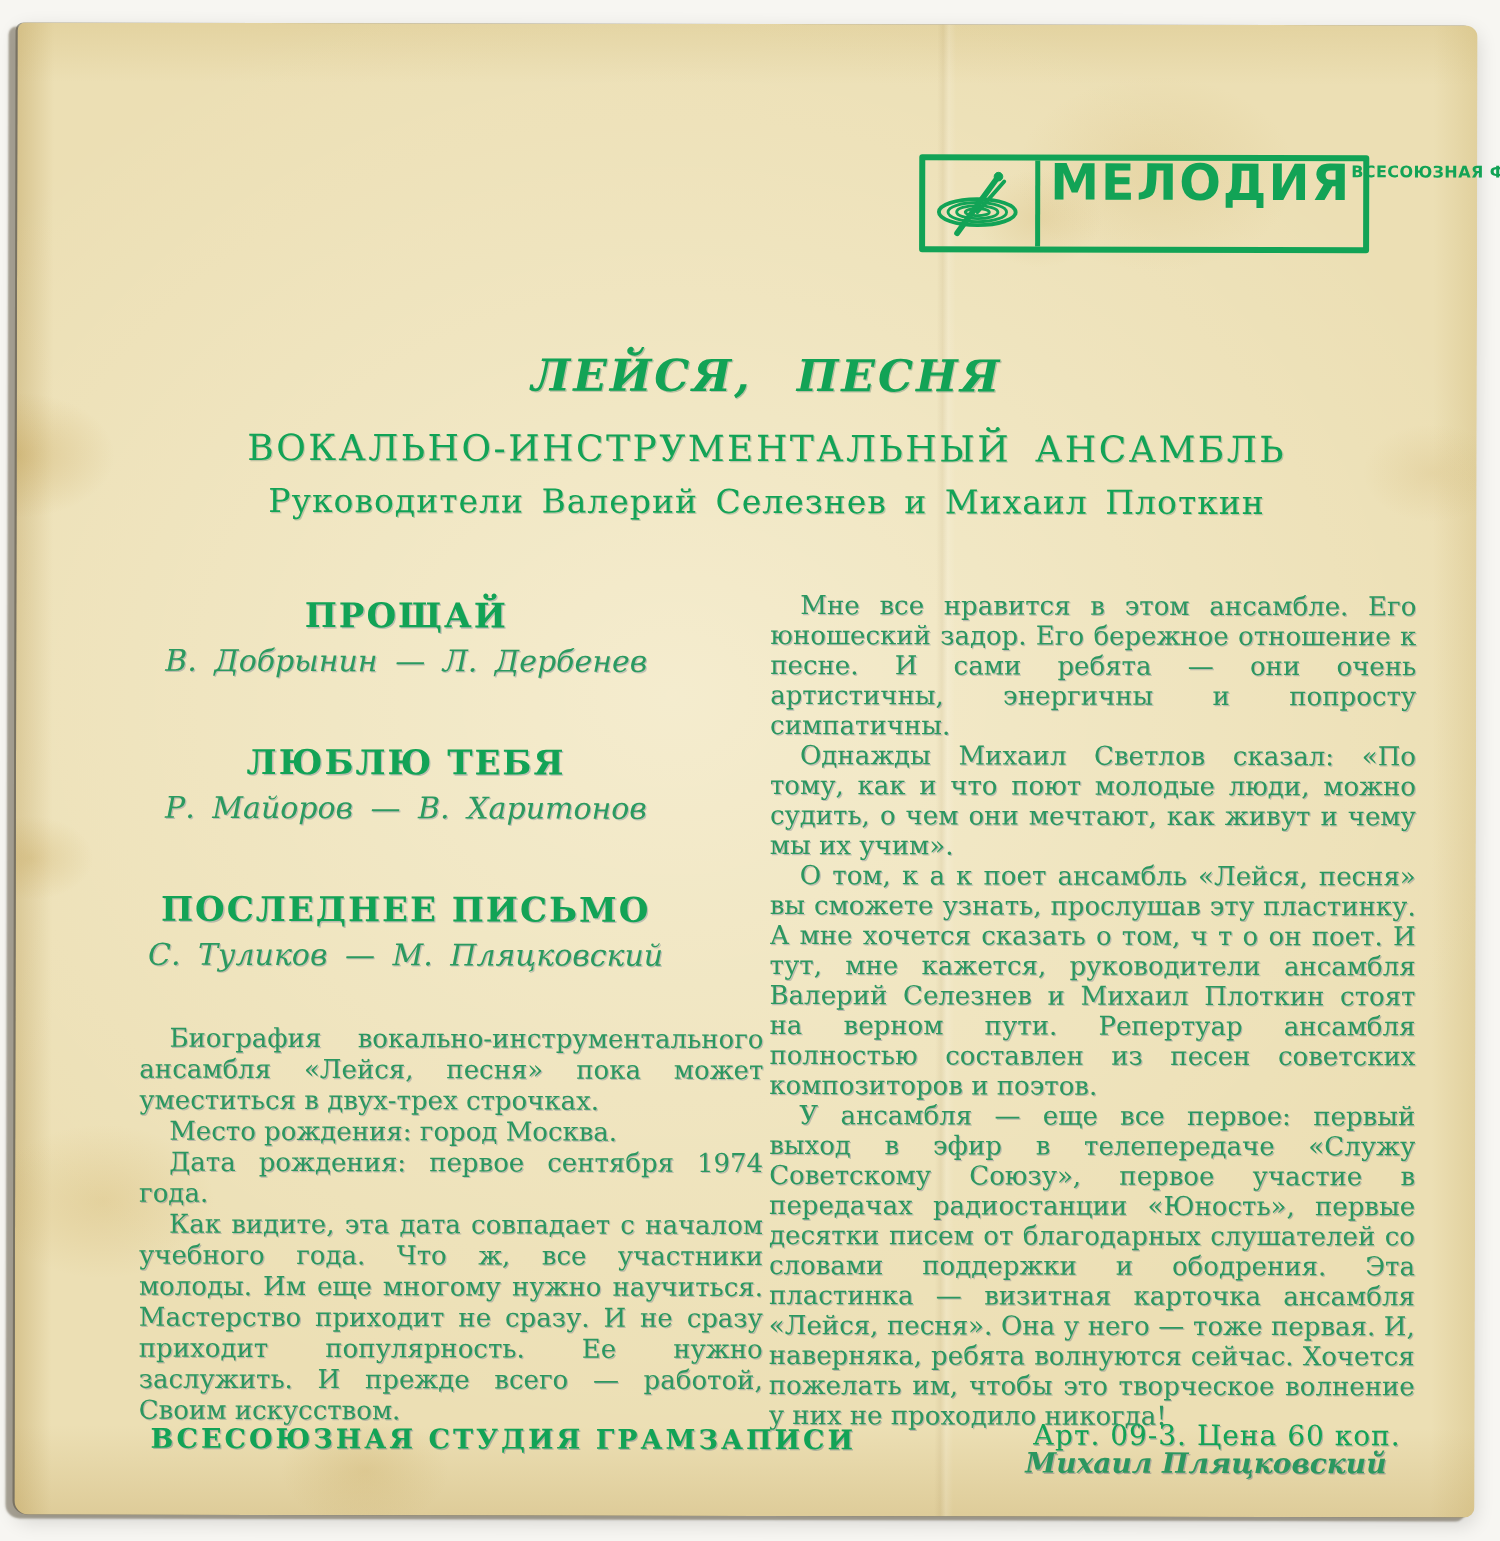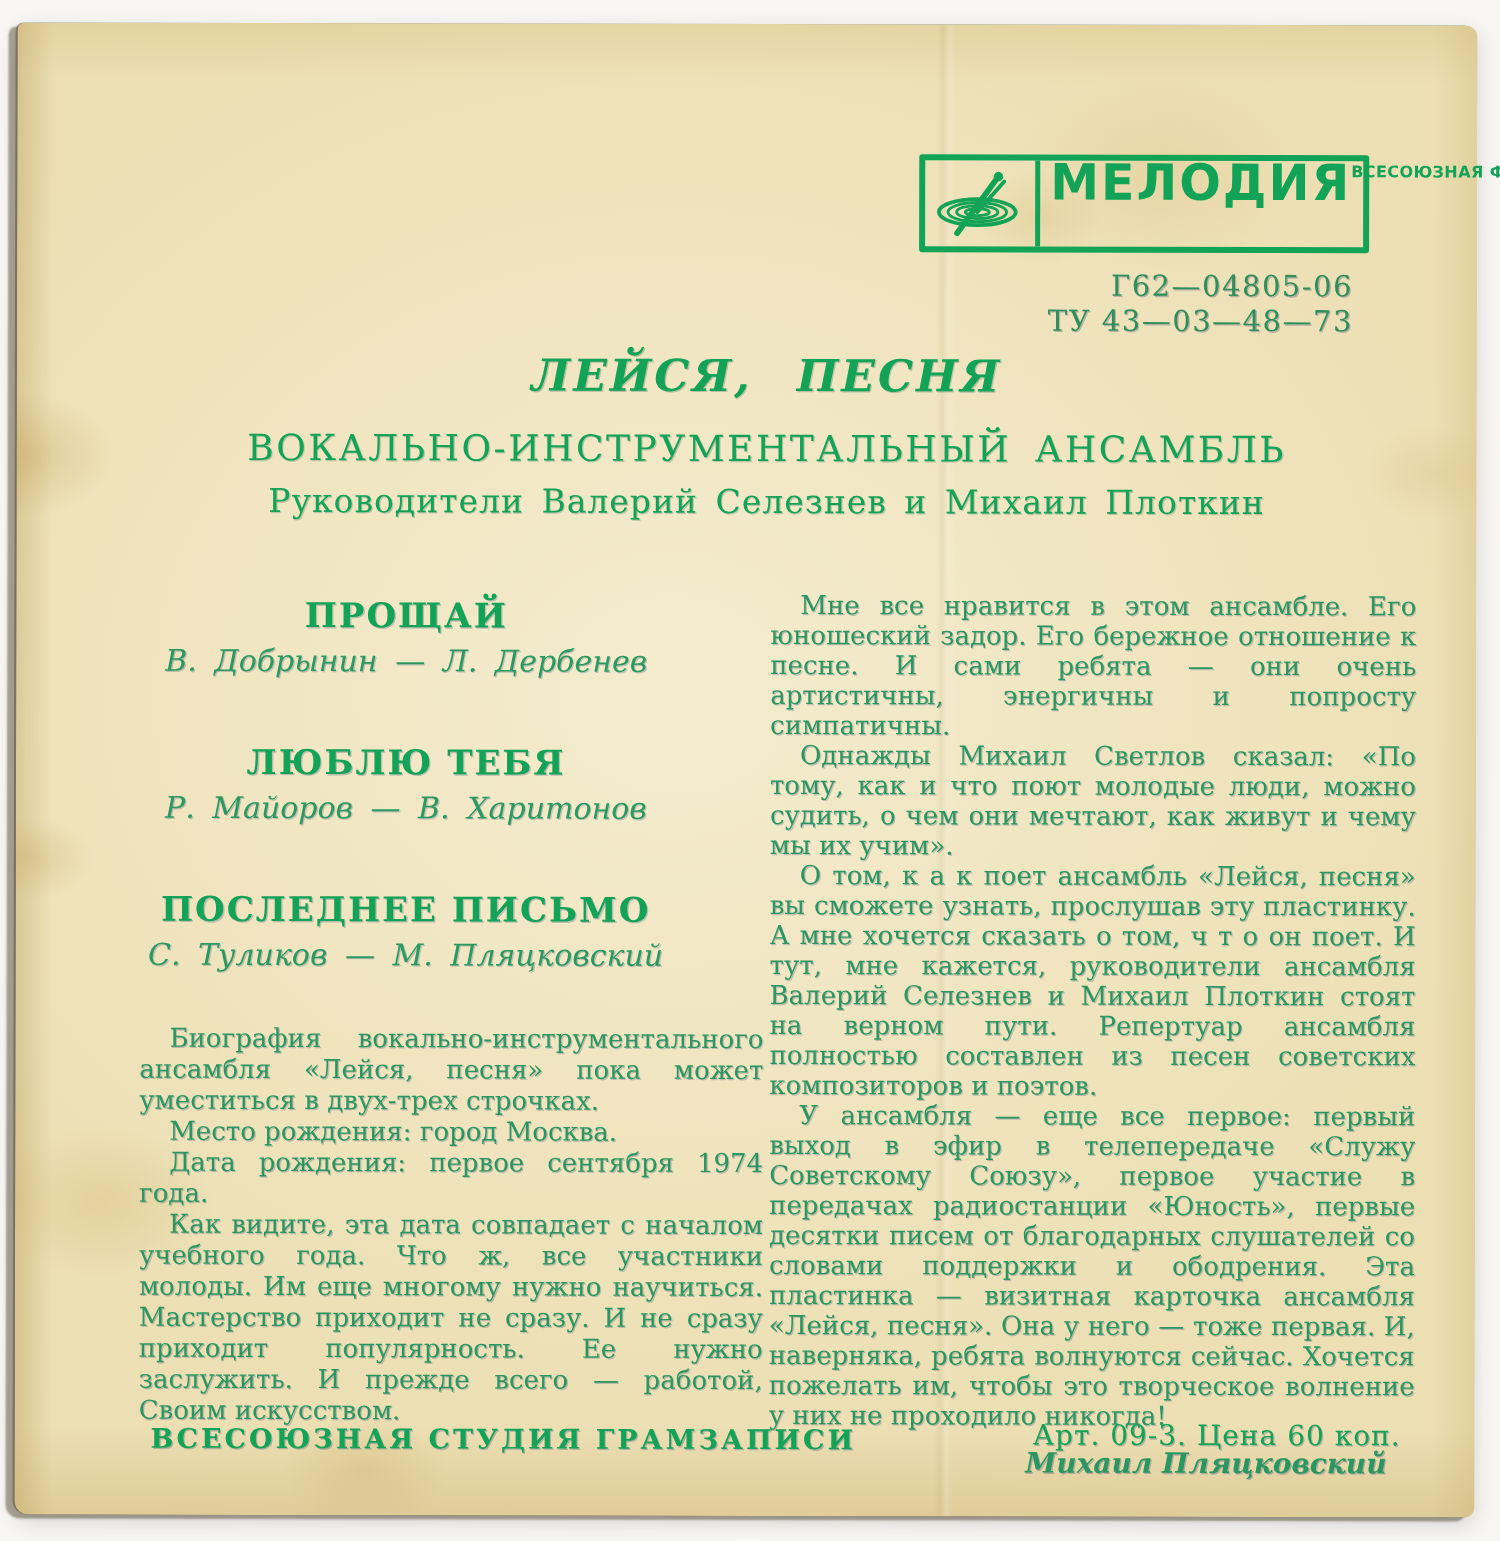--- a/index.html
+++ b/index.html
@@ -173,24 +173,20 @@
           <circle cx="69" cy="9" r="4.5"></circle>
         </g>
       </svg>
     </div>
     <div class="logo-text-cell">
       <div class="logo-brand">МЕЛОДИЯ</div>
       <div class="logo-tagline">ВСЕСОЮЗНАЯ ФИРМА ГРАМПЛАСТИНОК</div>
     </div>
   </div>
 
-  <div class="abs catalog">
-    <div>Г62—04805-06</div>
-    <div>ТУ 43—03—48—73</div>
-  </div>
 
   <div class="abs album-title">ЛЕЙСЯ, ПЕСНЯ</div>
   <div class="abs ensemble-line">ВОКАЛЬНО-ИНСТРУМЕНТАЛЬНЫЙ АНСАМБЛЬ</div>
   <div class="abs leaders-line">Руководители Валерий Селезнев и Михаил Плоткин</div>
 
   <div class="abs tracklist">
     <div class="track">
       <div class="track-title">ПРОЩАЙ</div>
       <div class="track-credits">В. Добрынин — Л. Дербенев</div>
     </div>

